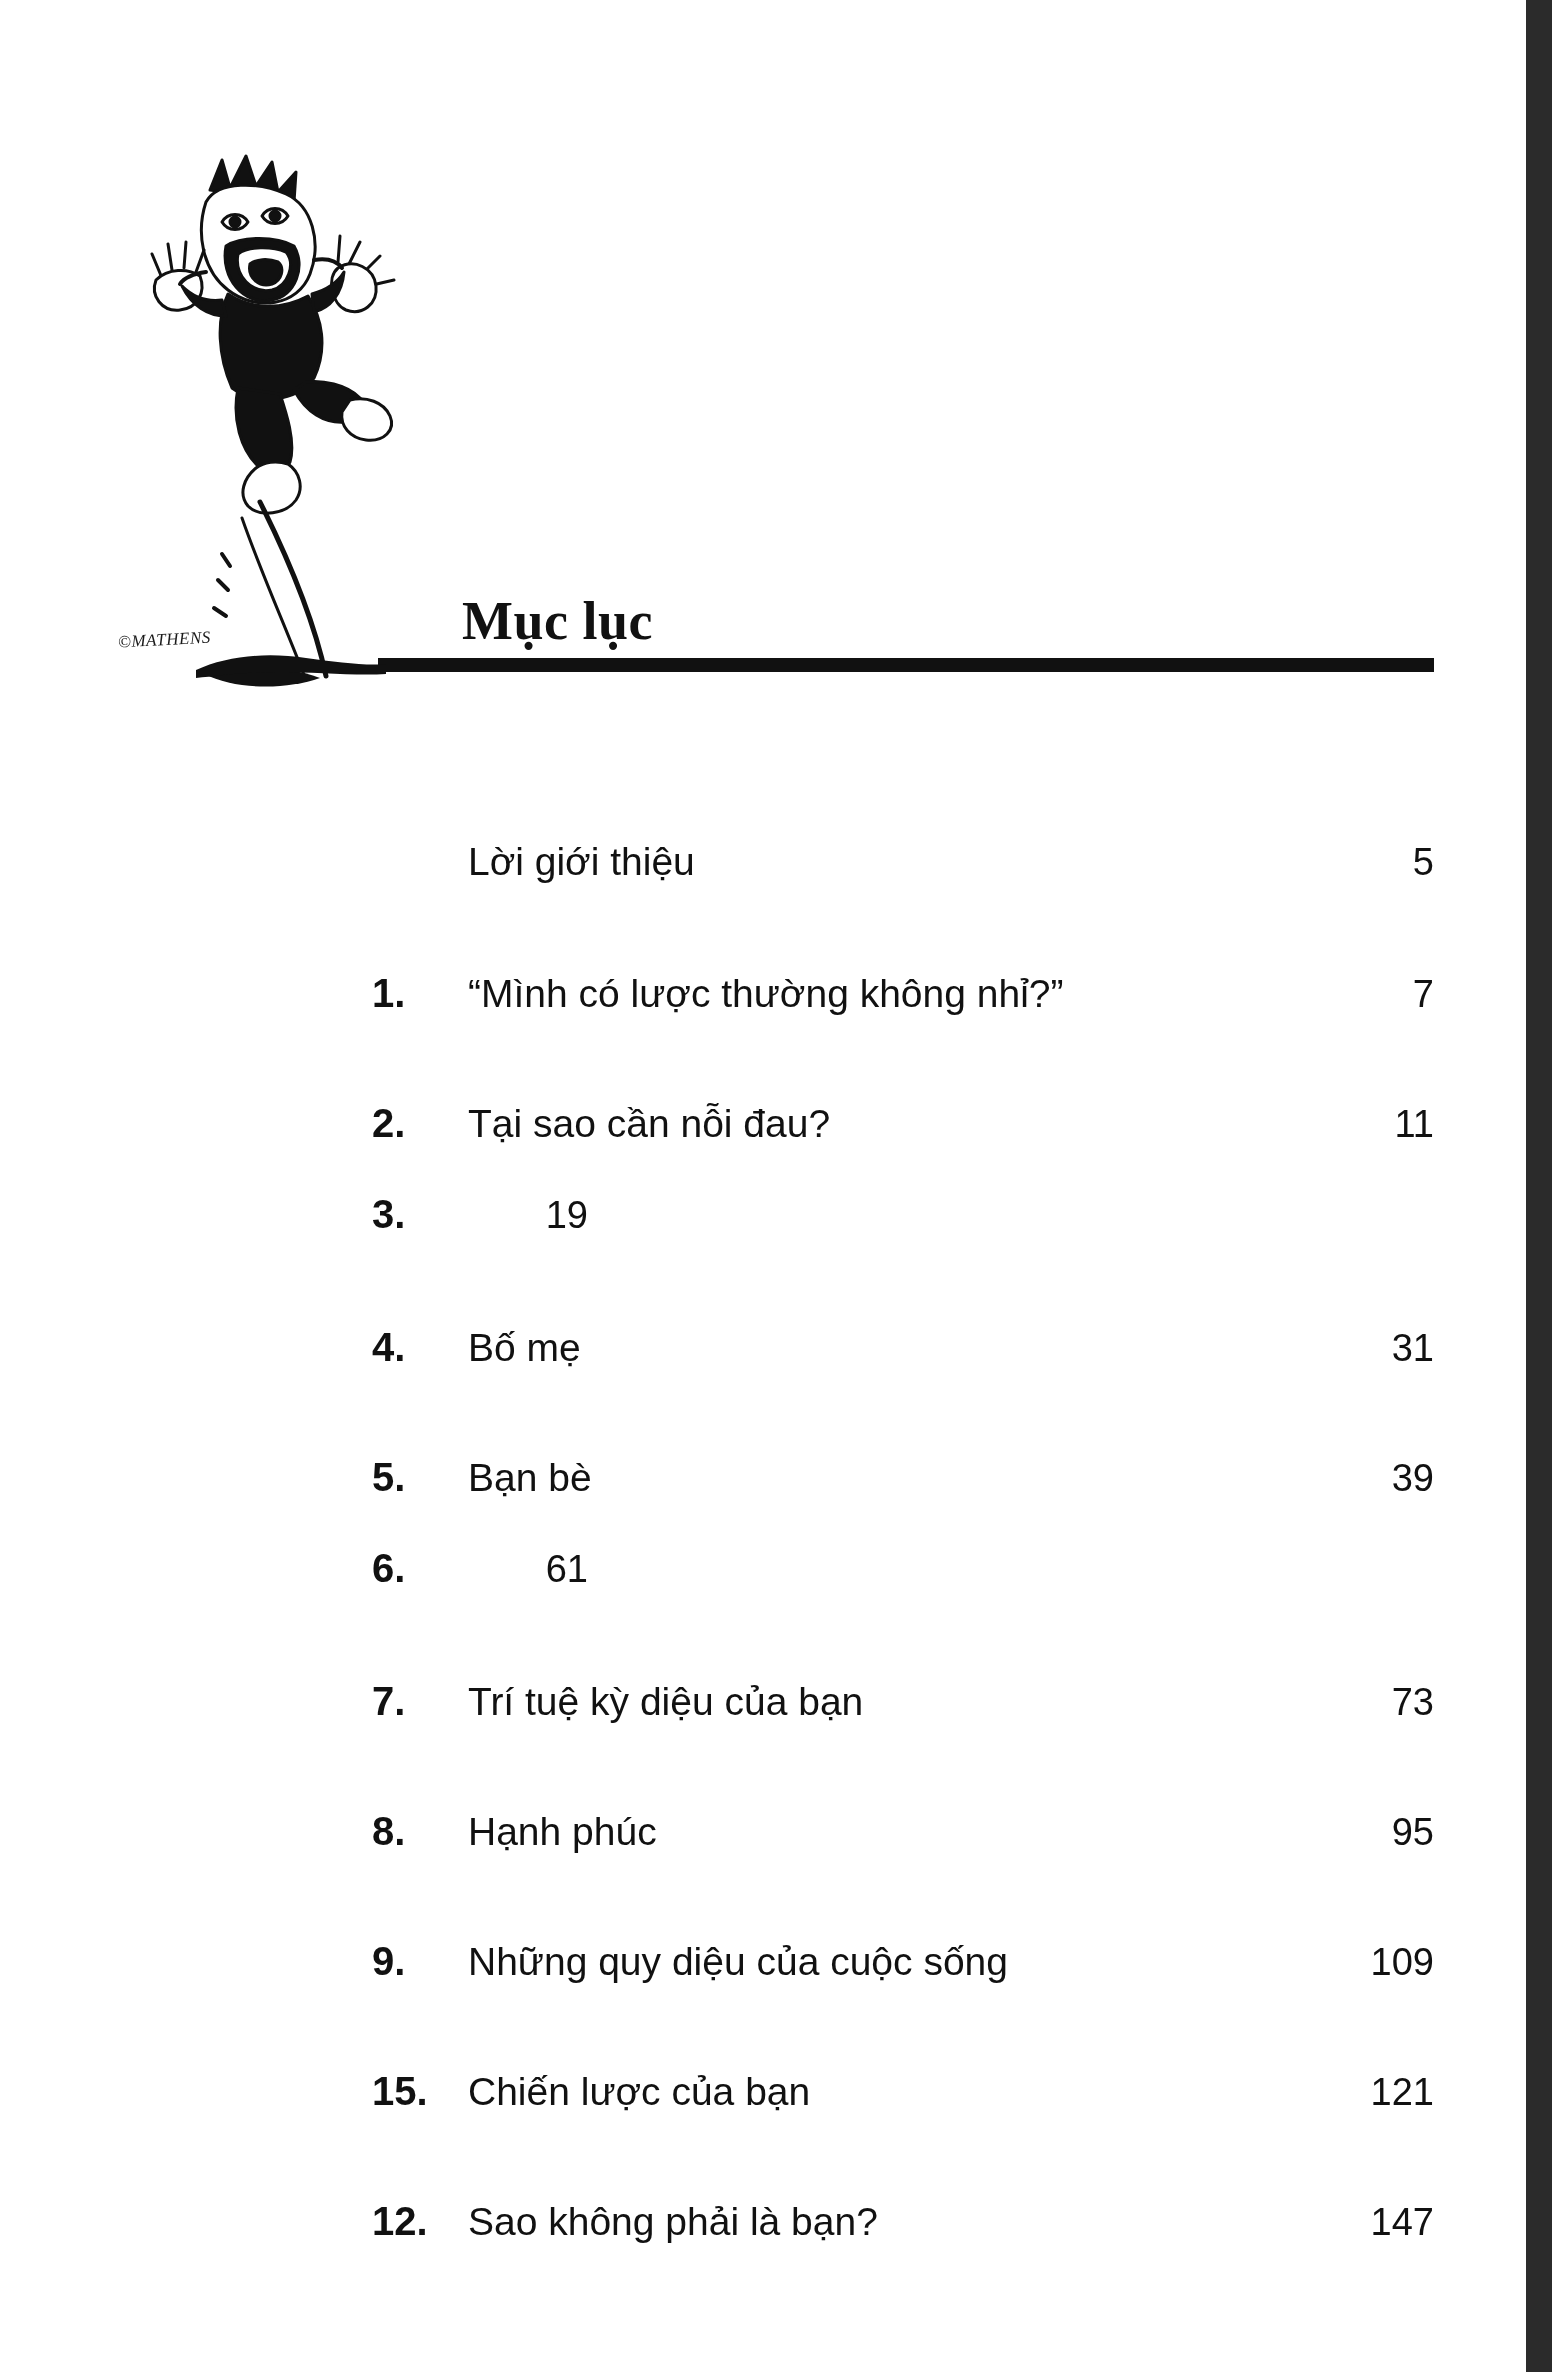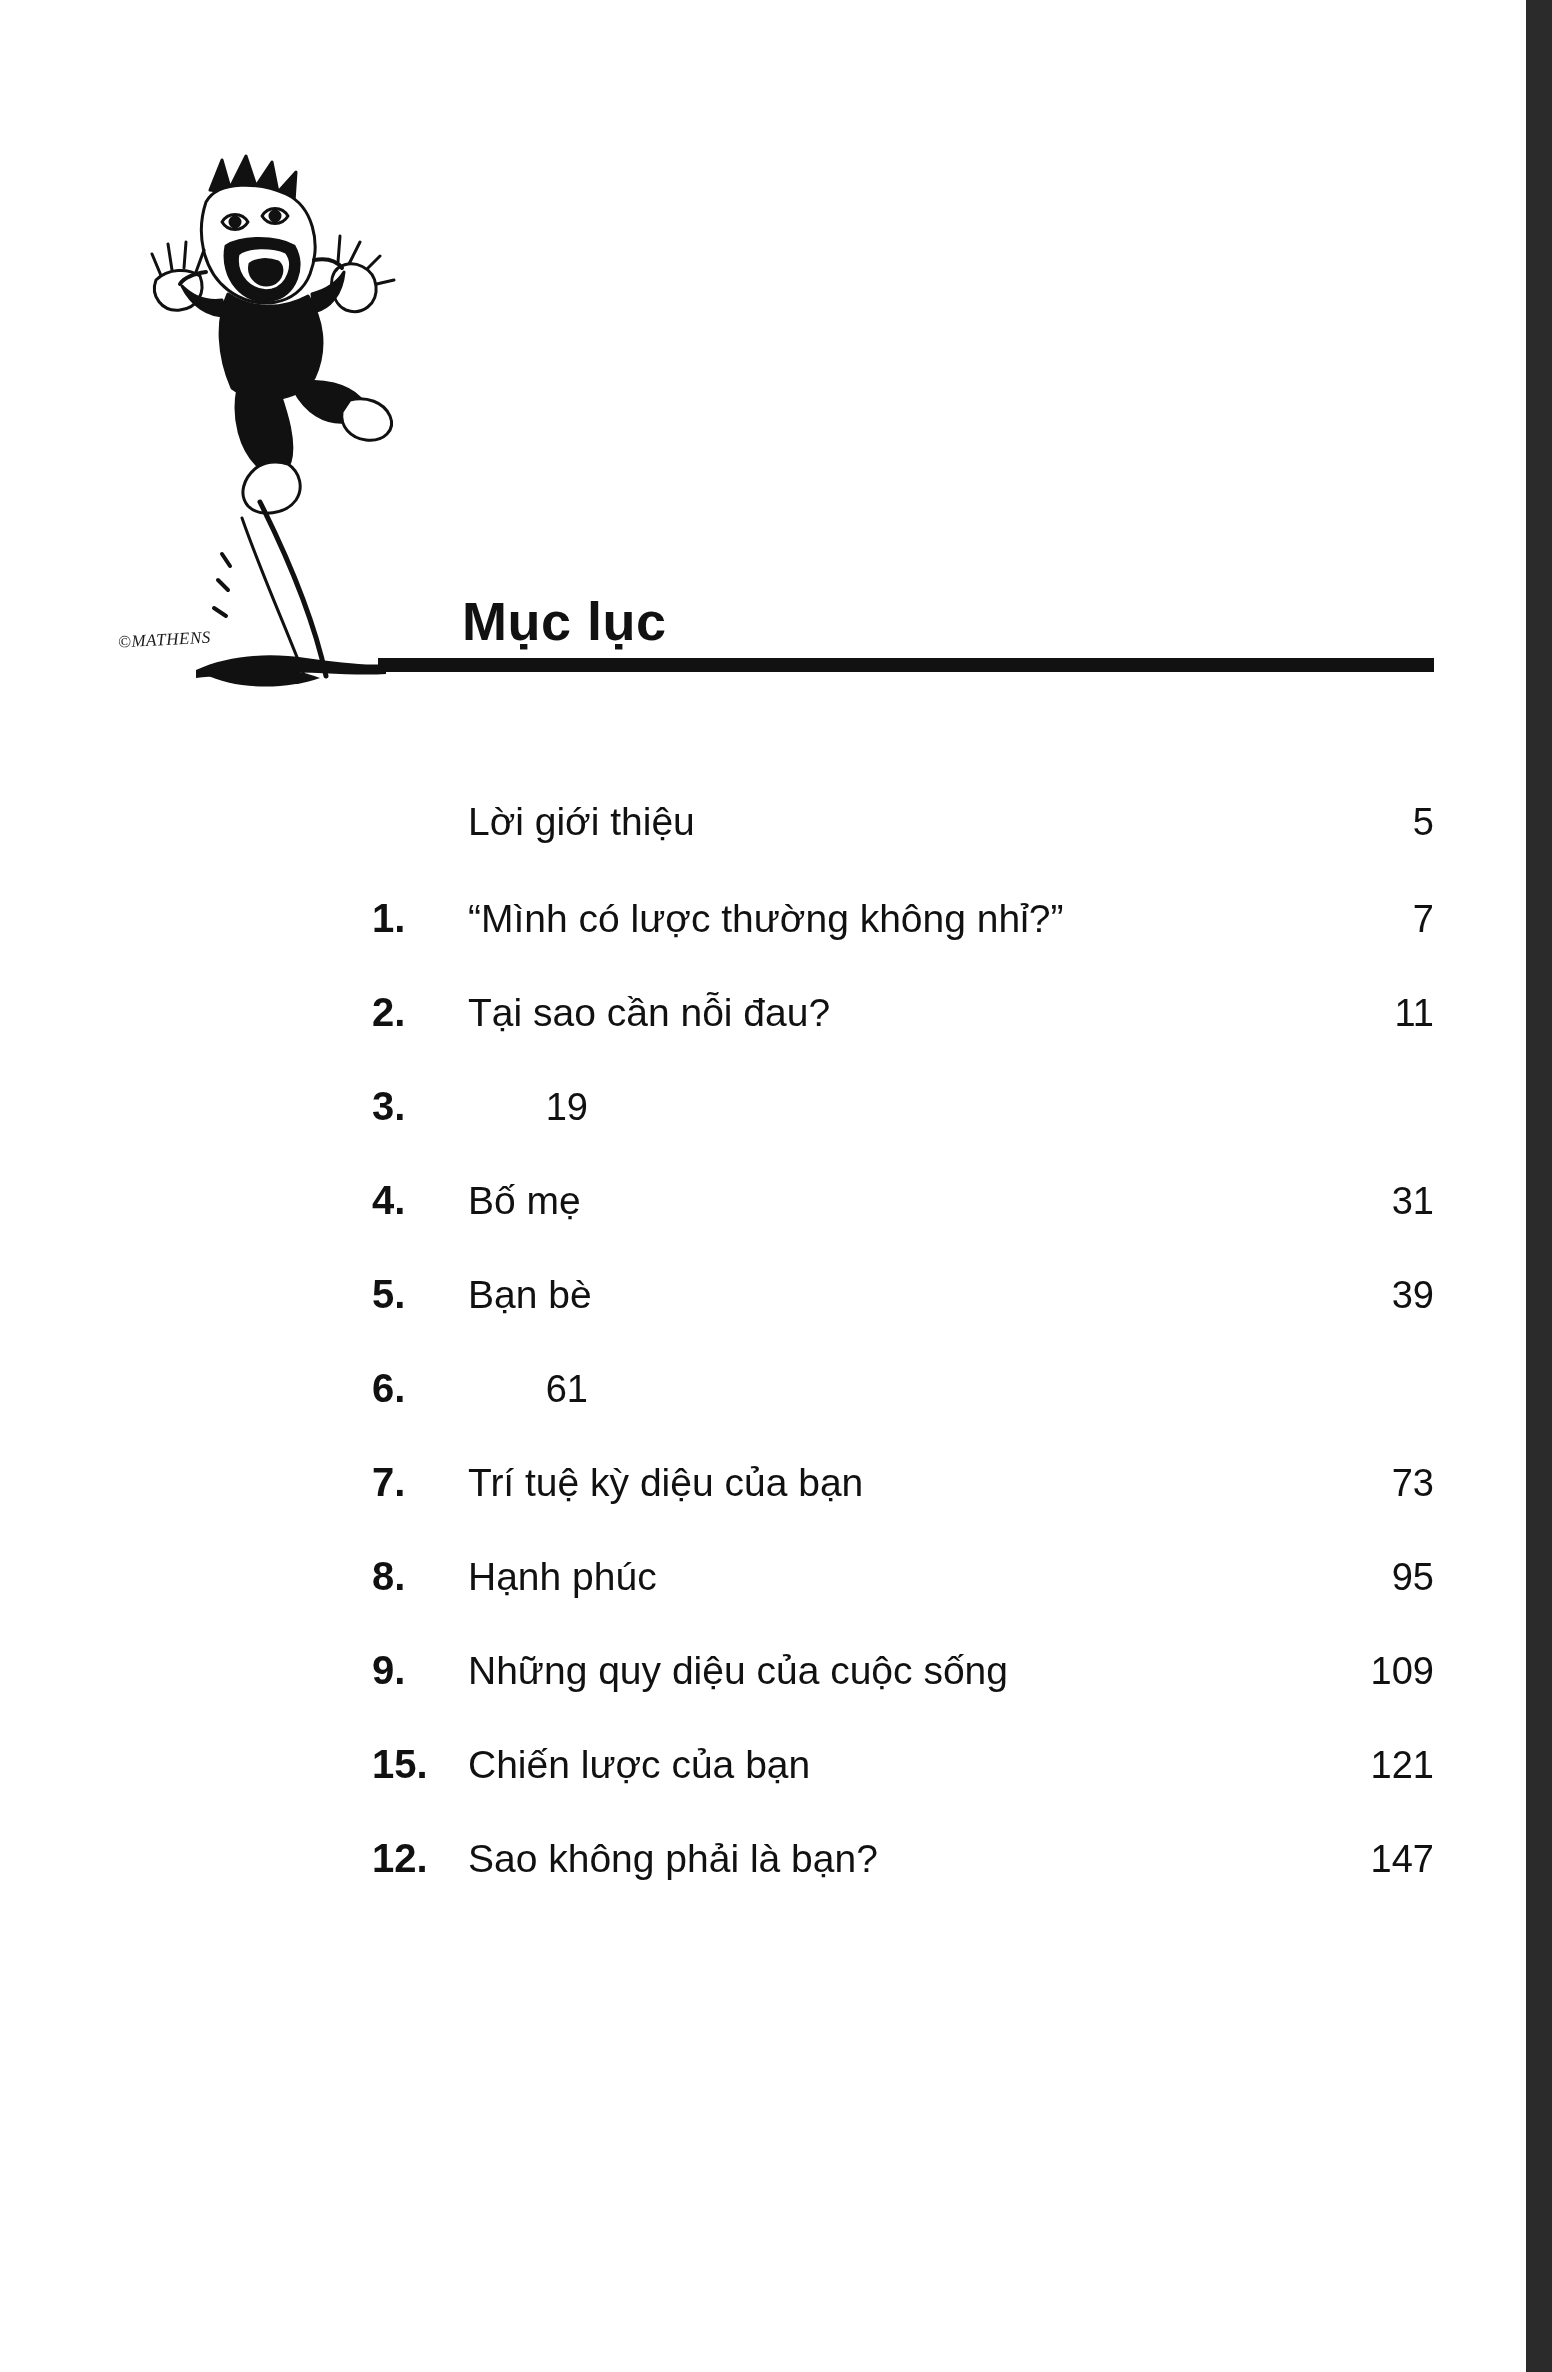--- a/index.html
+++ b/index.html
@@ -62,20 +62,21 @@
 
   
   .toc-title {
     position: absolute;
     left: 462px;
     top: 590px;
     font-size: 54px;
     font-weight: bold;
     letter-spacing: 0.5px;
     color: #111111;
+    font-family: Liberation Serif, serif;
   }
 
   
   .title-rule {
     position: absolute;
     left: 378px;
     top: 658px;
     width: 1056px;
     height: 14px;
     background: #111111;
@@ -109,20 +110,21 @@
     font-size: 40px;
     font-weight: bold;
     color: #111111;
     letter-spacing: 0px;
   }
   .toc-label {
     flex: 1 1 auto;
     font-size: 39px;
     color: #111111;
     font-weight: normal;
+    margin-top: 40px;
   }
   .toc-label.bold-intro {
     font-weight: normal;
   }
   .toc-page {
     flex: 0 0 120px;
     text-align: right;
     font-size: 38px;
     color: #111111;
   }

